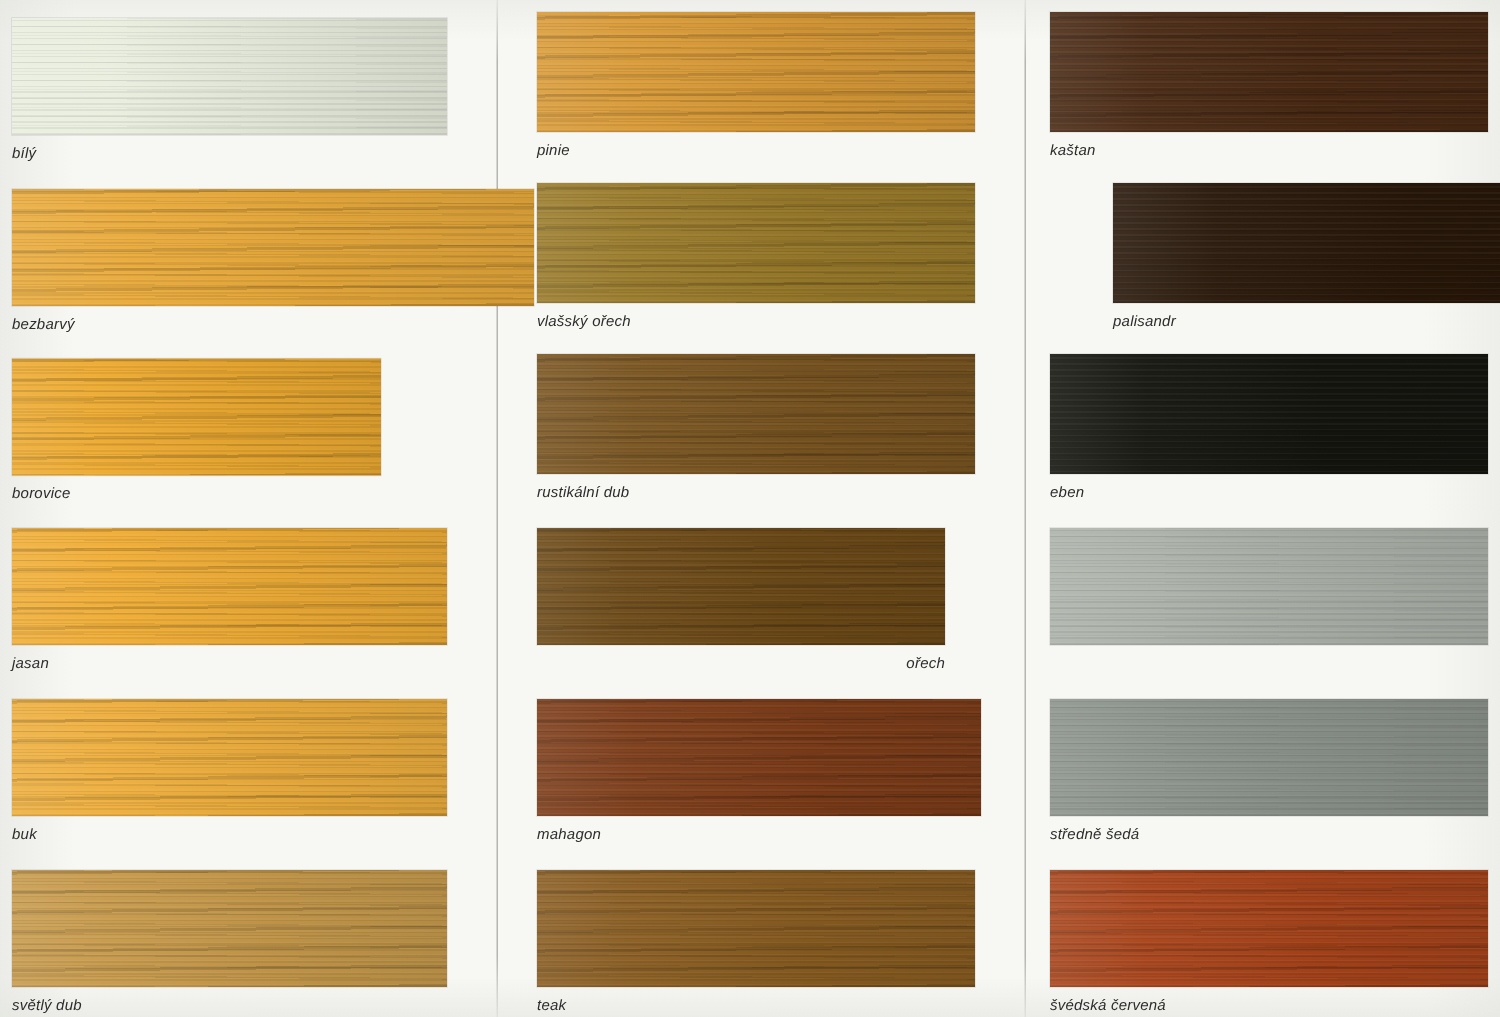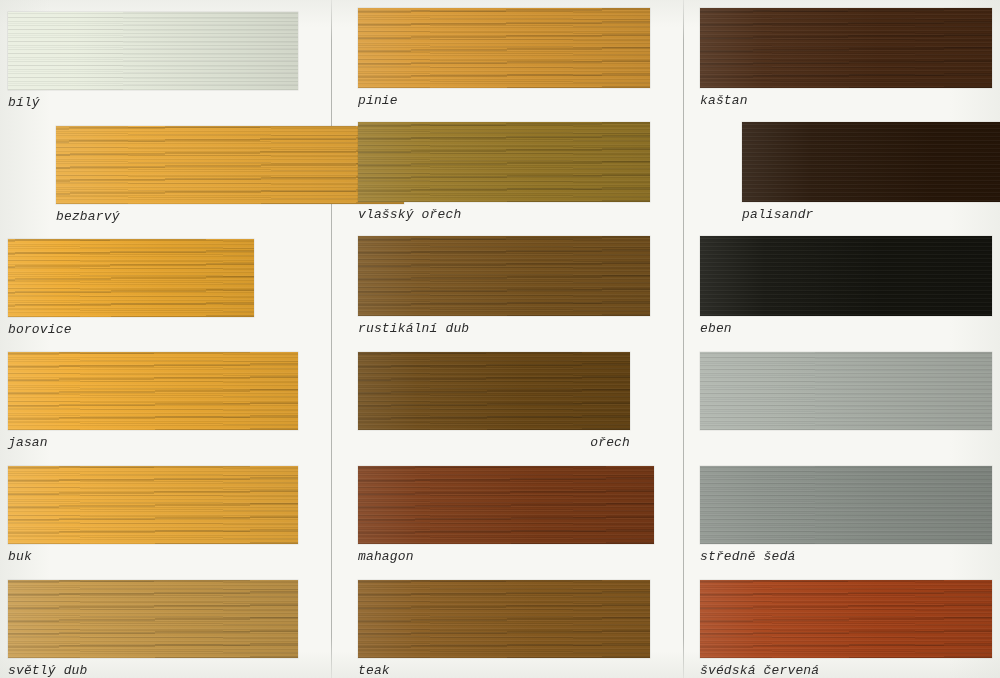--- a/index.html
+++ b/index.html
@@ -104,23 +104,23 @@
     inset: 0;
     pointer-events: none;
     background: linear-gradient(90deg,
       rgba(255,255,255,0.10) 0%,
       rgba(255,255,255,0.03) 22%,
       rgba(0,0,0,0.05) 62%,
       rgba(0,0,0,0.10) 100%);
   }
   .swatch-label {
     margin-top: 6px;
-    font-family: Liberation Mono, monospace;
+    font-family: Liberation Sans, sans-serif;
     font-style: italic;
-    font-size: 13px;
+    font-size: 10px;
     line-height: 13px;
     color: #2c2c2c;
     letter-spacing: .15px;
     white-space: nowrap;
   }
 </style>
 </head>
 <body>
 
 <div id="page" style="background: rgb(247, 247, 243);">
@@ -132,21 +132,21 @@
 
   <div id="columns-host">
       <div class="column" style="left: 8px; width: 290px;">
         <div class="swatch-cell" style="top: 12px; width: 290px;">
           <div class="swatch" style="background: rgb(233, 238, 223); height: 78px;">
             <div class="grain plain"></div>
             <div class="sheen"></div>
           </div>
           <div class="swatch-label">bílý</div>
         </div>
-        <div class="swatch-cell" style="top: 126px; width: 348px; margin-left: 48px;">
+        <div class="swatch-cell" style="top: 126px; width: 348px;">
           <div class="swatch" style="background: rgb(233, 170, 58); height: 78px;">
             <div class="grain streaks"></div>
             <div class="sheen"></div>
           </div>
           <div class="swatch-label">bezbarvý</div>
         </div>
         <div class="swatch-cell" style="top: 239px; width: 246px;">
           <div class="swatch" style="background: rgb(238, 171, 49); height: 78px;">
             <div class="grain streaks"></div>
             <div class="sheen"></div>

